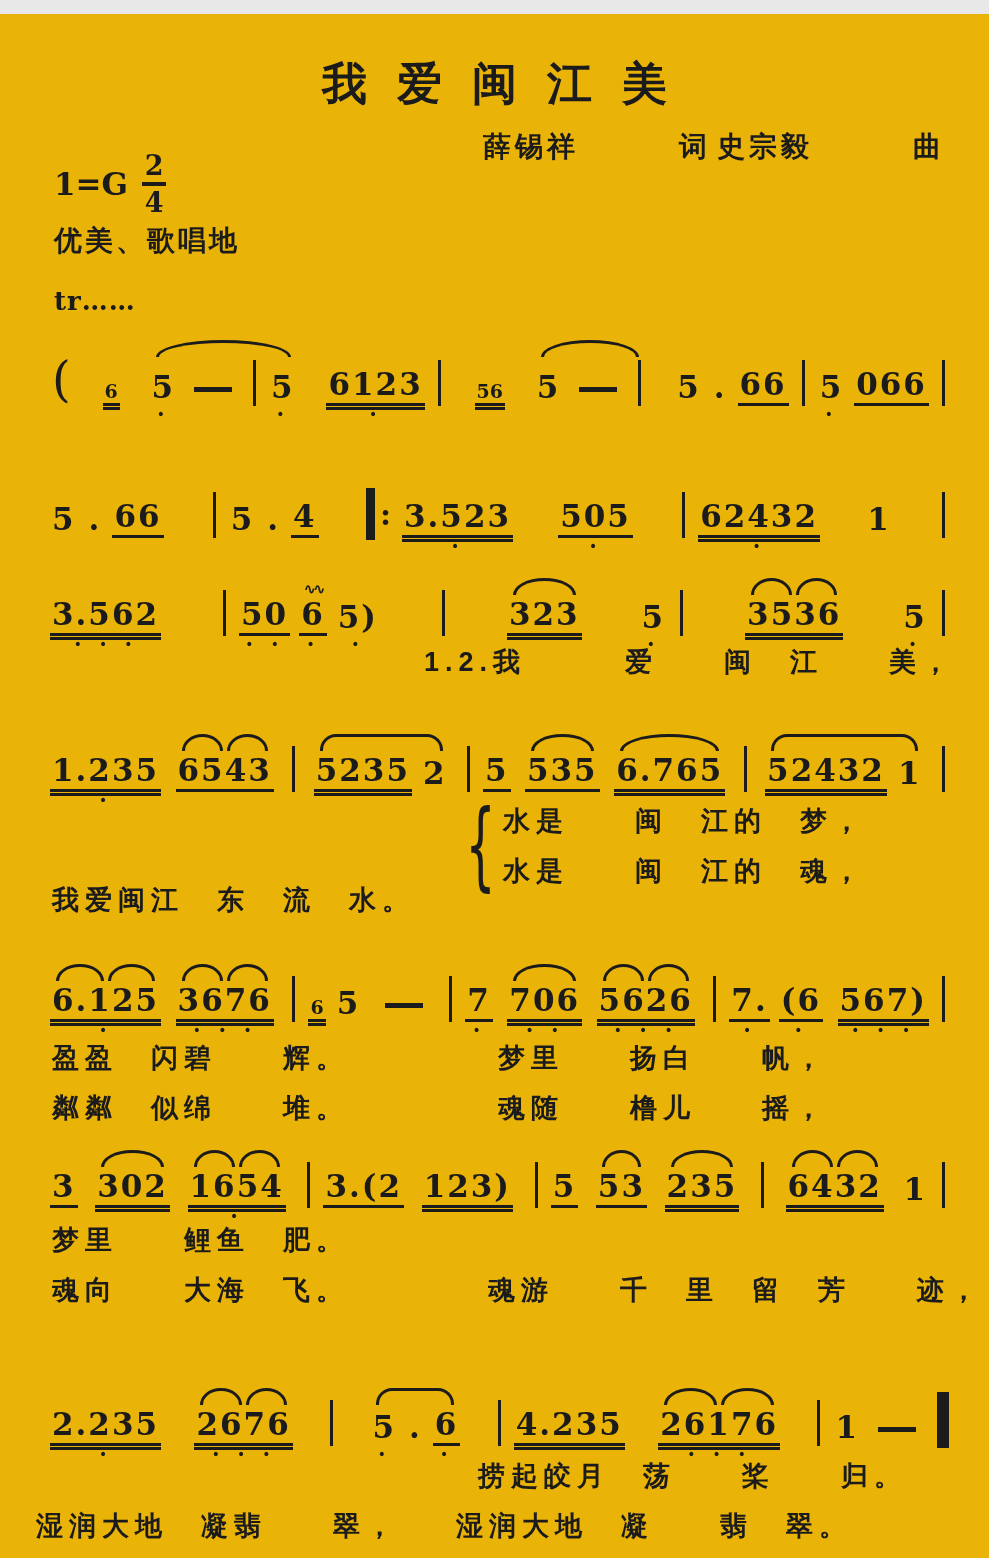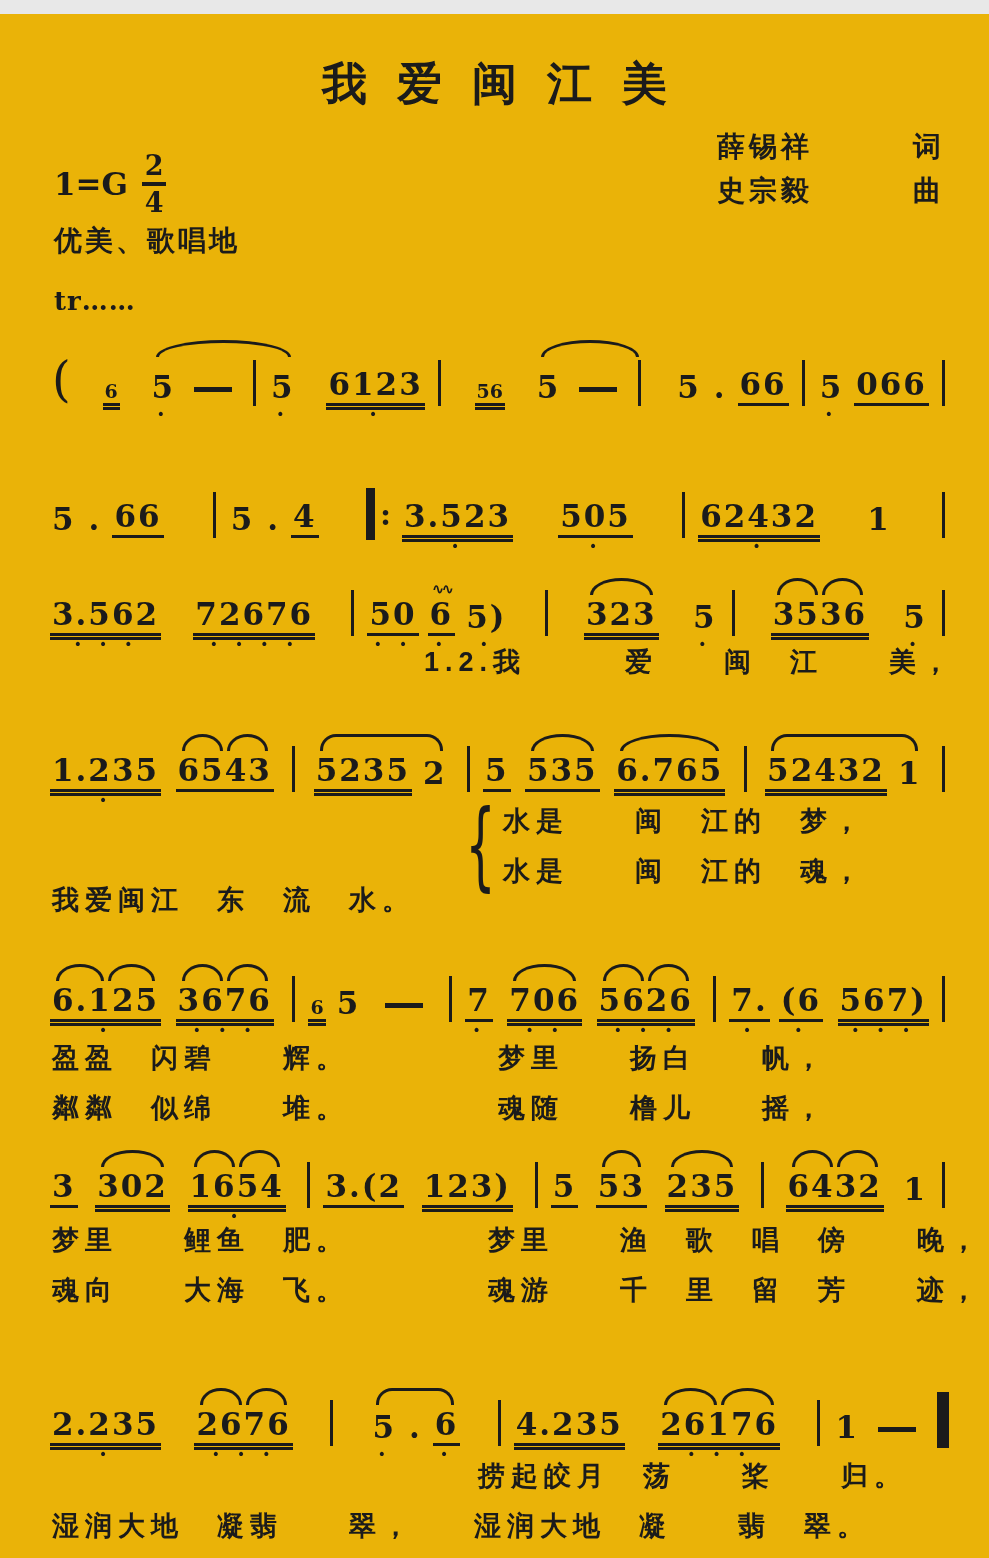--- a/index.html
+++ b/index.html
@@ -16,21 +16,21 @@
     font-weight:700; font-size:45px; letter-spacing:30px; text-indent:30px;
     font-family:"Liberation Sans", sans-serif;
   }
   .keytime {
     position:absolute; left:54px; top:138px; display:flex; align-items:center; gap:14px;
     font-family:"DejaVu Serif", serif; font-weight:700; font-size:31px;
   }
   .frac { display:inline-flex; flex-direction:column; align-items:center; line-height:1; font-size:27px; }
   .fracbar { width:24px; height:4px; background:var(--ink); margin:3px 0; }
   .credits {
-    position:absolute; right:44px; top:114px; display:flex; flex-direction:column; gap:6px;
+    position:absolute; right:44px; top:114px; display:flex; gap:6px;
     font-weight:700; font-size:28px;
   }
   .credit-row { display:flex; justify-content:space-between; width:228px; letter-spacing:4px; }
   .tempo { position:absolute; left:54px; top:208px; font-weight:700; font-size:28px; letter-spacing:3px; }
   .trmark { position:absolute; left:54px; top:272px; font-family:"DejaVu Serif", serif; font-weight:700; font-size:26px; letter-spacing:1px; }
   
   .music-line {
     position:absolute; left:50px; right:40px;
     display:flex; justify-content:space-between; align-items:flex-end;
   }
@@ -73,21 +73,21 @@
   .ly-a     { left:52px;  top:868px; }
   .dual { position:absolute; left:450px; top:786px; display:flex; align-items:center; }
   .brace { font-size:96px; font-weight:400; line-height:0.95; transform:scaleX(.5); margin-right:-8px; font-family:"DejaVu Sans", sans-serif; }
   .dual-rows { display:flex; flex-direction:column; gap:14px; }
   .dual-rows .lyr-inline { font-weight:700; font-size:27px; letter-spacing:6px; white-space:pre; }
   .ly-b1l { left:52px;  top:1026px; } .ly-b1r { left:498px; top:1026px; }
   .ly-b2l { left:52px;  top:1076px; } .ly-b2r { left:498px; top:1076px; }
   .ly-c1l { left:52px;  top:1208px; } .ly-c1r { left:488px; top:1208px; }
   .ly-c2l { left:52px;  top:1258px; } .ly-c2r { left:488px; top:1258px; }
   .ly-d1l { left:52px;  top:1444px; } .ly-d1r { left:478px; top:1444px; }
-  .ly-d2l { left:52px;  top:1494px;text-align:center; } .ly-d2r { left:474px; top:1494px;font-family:Liberation Serif, serif; }
+  .ly-d2l { left:36px;  top:1494px;text-align:center; } .ly-d2r { left:456px; top:1494px;font-family:Liberation Serif, serif; }
 </style>
 </head>
 <body>
 
 <div class="sheet">
 
   <div class="title">我爱闽江美</div>
 
   <div class="credits">
     <div class="credit-row">
@@ -284,28 +284,20 @@
       <div class="grp">
         <div class="toks">
           <span class="tok">
             <span class="txt u2">3.562</span>
             <span class="dots">· · ·</span>
           </span>
         </div>
       </div>
       <div class="grp">
         <div class="toks">
-          <span class="tok">
-            <span class="txt u2">72676</span>
-            <span class="dots">· · · ·</span>
-          </span>
-        </div>
-      </div>
-      <div class="grp">
-        <div class="toks">
           <span class="bar"></span>
           <span class="tok">
             <span class="txt u1">50</span>
             <span class="dots">· ·</span>
           </span>
           <span class="tok">
             <span class="trem">∿∿</span>
             <span class="txt u1">6</span>
             <span class="dots">·</span>
           </span>
@@ -753,20 +745,19 @@
       <div class="lyr-inline">水是　　闽　江的　梦，</div>
       <div class="lyr-inline">水是　　闽　江的　魂，</div>
     </div>
   </div>
 
   <div class="lyr ly-b1r">梦里　　扬白　　帆，</div>
   <div class="lyr ly-b1l">盈盈　闪碧　　辉。</div>
   <div class="lyr ly-b2l">粼粼　似绵　　堆。</div>
   <div class="lyr ly-b2r">魂随　　橹儿　　摇，</div>
   <div class="lyr ly-c1l">梦里　　鲤鱼　肥。</div>
-  <div class="lyr ly-c1r">梦里　　渔　歌　唱　傍　　晚，</div>
   <div class="lyr ly-c2l">魂向　　大海　飞。</div>
   <div class="lyr ly-c2r">魂游　　千　里　留　芳　　迹，</div>
   <div class="lyr ly-d1r">捞起皎月　荡　　桨　　归。</div>
   <div class="lyr ly-d2l">湿润大地　凝翡　　翠，</div>
   <div class="lyr ly-d2r">湿润大地　凝　　翡　翠。</div>
 
 </div>
 
 </body></html>

